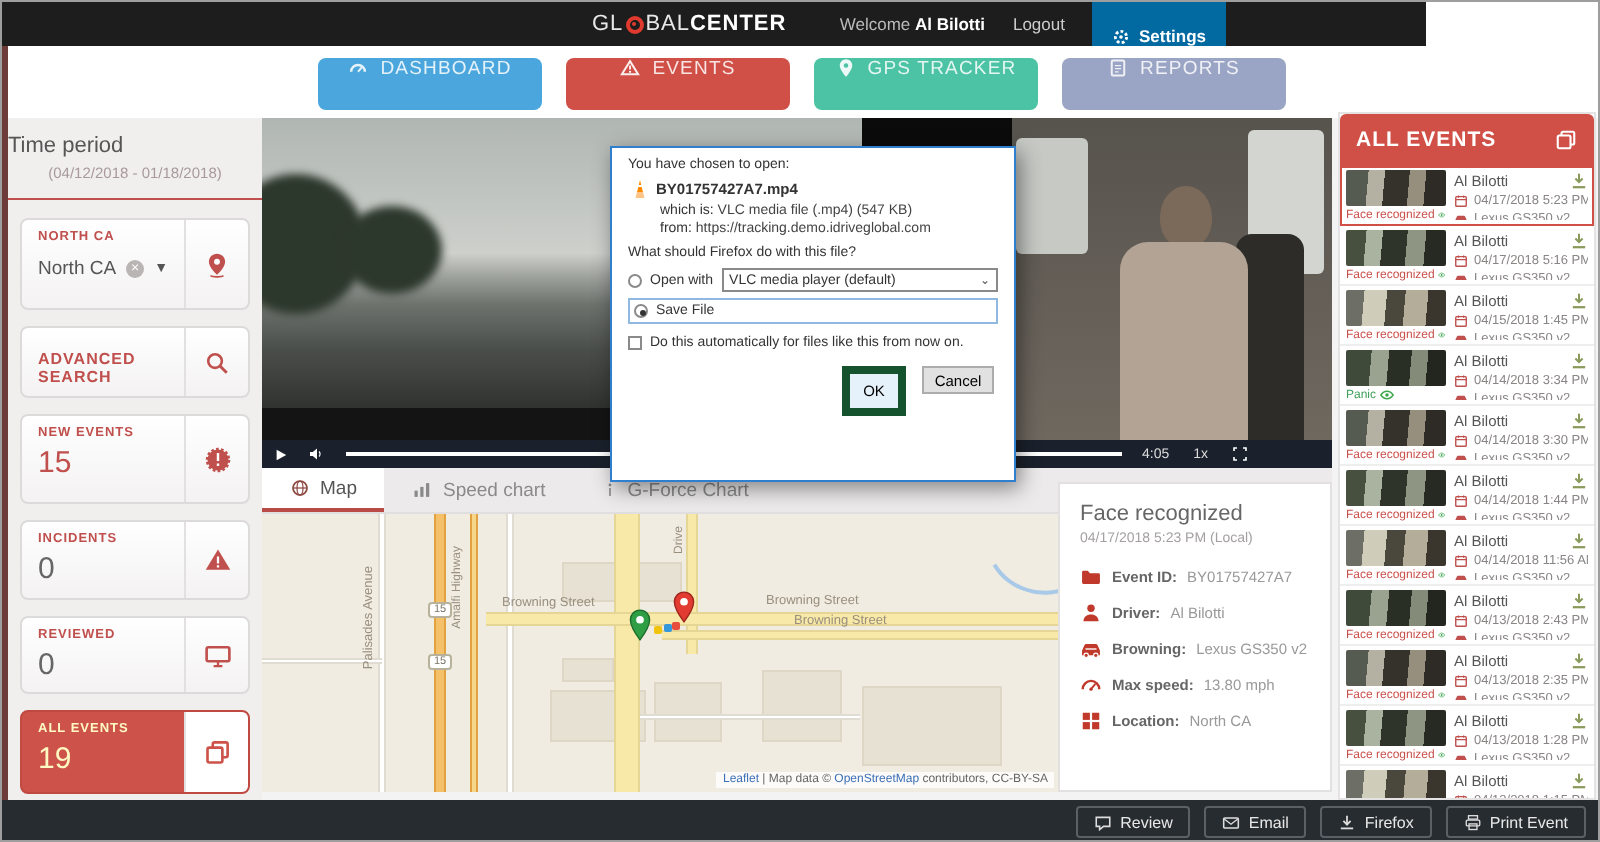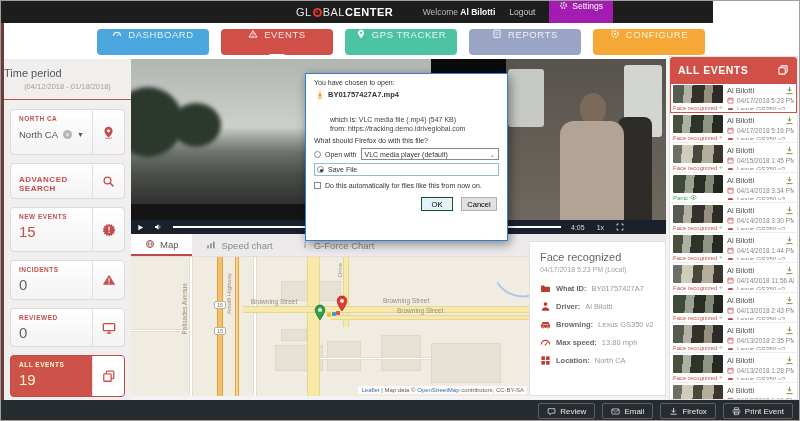--- a/index.html
+++ b/index.html
@@ -10,21 +10,21 @@
 
 .topbar{position:absolute;left:0;top:0;width:712px;height:22px;background:#1d1d1d;display:flex;align-items:center}
 .corner{position:absolute;right:0;top:0;width:88px;height:22px;background:#fff}
 .logo{position:absolute;left:295px;top:0;height:22px;display:flex;align-items:center;font-size:11px;letter-spacing:.5px;color:#e8e8e8}
 .logo .bold{font-weight:bold;color:#fff}
 .logo-target{width:9px;height:9px;border:2px solid #e03a2f;border-radius:50%;margin:0 1px;position:relative}
 .logo-target::after{content:"";position:absolute;left:1.5px;top:1.5px;width:2px;height:2px;background:#e03a2f;border-radius:50%}
 .topbar-right{position:absolute;right:100px;top:0;height:22px;display:flex;align-items:center;gap:14px;font-size:8.5px;color:#bbb}
 .topbar-right .user{font-weight:bold;color:#fff}
 .top-link{display:flex;align-items:center;gap:4px;color:#ccc;cursor:pointer}
-.settings-block{background:#a21caf;height:22px;display:flex;align-items:flex-start;padding:0 10px;gap:4px;font-weight:normal;color:#fff}
+.settings-block{background:#0369a1;height:22px;display:flex;align-items:flex-end;padding:0 10px;gap:4px;font-weight:bold;color:#fff}
 
 
 .navrow{position:absolute;left:0;top:22px;width:800px;height:36px;background:#fff;display:flex;justify-content:center;gap:12px;padding-top:6px}
 .nav-tab{width:112px;height:26px;border:0;border-radius:4px;color:rgba(255,255,255,.85);font-size:9.5px;letter-spacing:.6px;display:flex;align-items:flex-start;justify-content:center;gap:6px;cursor:pointer;font-family:inherit}
 .events-notch{position:absolute;left:268px;top:53px;width:0;height:0;border:8px solid transparent;border-top:7px solid #fff;border-bottom:0}
 
 
 .left-edge{position:absolute;left:0;top:22px;width:3px;height:377px;background:#6e3c38}
 .sidebar{position:absolute;left:3px;top:58px;width:127px;height:341px;background:#f1eeee;padding-top:8px}
 .tp-label{text-align:left;font-size:11px;color:#555}
@@ -121,36 +121,36 @@
 .footer{position:absolute;left:0;top:399px;width:800px;height:22px;background:#272c31;display:flex;align-items:center;justify-content:flex-end;gap:7px;padding-right:8px}
 .f-btn{height:16px;background:transparent;border:1px solid #5a6066;border-radius:2px;color:#e8e8e8;font-size:8px;display:flex;align-items:center;gap:4px;padding:0 8px;cursor:pointer;font-family:inherit}
 
 
 .dialog{position:absolute;left:304px;top:72px;width:203px;height:168px;background:#fff;border:1px solid #2f7fd0;box-shadow:2px 3px 10px rgba(0,0,0,.45);z-index:20}
 .dlg-title{height:15px;display:flex;align-items:center;justify-content:space-between;padding:0 5px;border-bottom:1px solid #e8e8e8}
 .dlg-title .t{font-size:8px;color:#0a62c9}
 .dlg-title .x{font-size:9px;color:#0a62c9;cursor:pointer;line-height:1}
 .dlg-body{padding:5px 8px;font-size:7px;color:#333}
 .dlg-row{margin-bottom:4px}
-.fname-row{display:flex;align-items:flex-start;gap:4px;margin:3px 0 17px 2px}
+.fname-row{display:flex;align-items:flex-start;gap:4px;margin:3px 0 3px 2px}
 .cone{width:8px;height:9px;background:repeating-linear-gradient(#ff8a00 0 2.5px,#fff 2.5px 3.5px,#ff8a00 3.5px 6px,#ffc387 6px 9px);clip-path:polygon(50% 0,78% 100%,100% 100%,0 100%,22% 100%)}
 .fname{font-weight:bold;font-size:7.5px}
 .indent{margin-left:16px;margin-bottom:2px;color:#444}
 .indent .lab{color:#333}
 .q{margin:5px 0 4px 0}
 .radio-row{display:flex;align-items:center;gap:4px;margin-bottom:3px}
 .radio{width:7px;height:7px;border:1px solid #8a8a8a;border-radius:50%;background:#fff;position:relative;flex:0 0 auto}
 .radio.sel::after{content:"";position:absolute;left:1.5px;top:1.5px;width:3px;height:3px;border-radius:50%;background:#333}
 .dd{flex:1;height:12px;border:1px solid #8a8a8a;background:#fff;display:flex;align-items:center;justify-content:space-between;padding:0 3px;font-size:7px;color:#333;cursor:pointer}
 .dd .c{font-size:6px;color:#555}
 .save-box{border:1px solid #90b8e0;height:13px;display:flex;align-items:center;gap:4px;padding:0 2px;margin-bottom:6px}
 .chk-row{display:flex;align-items:center;gap:4px;margin:4px 0 8px 0}
 .chk{width:7px;height:7px;border:1px solid #8a8a8a;background:#fff;flex:0 0 auto}
 .dlg-btns{display:flex;justify-content:flex-end;gap:8px;padding-right:2px}
-.btn-ok{width:32px;height:14px;background:#e5f1fb;border:1px solid #14532d;font-size:7.5px;cursor:pointer;font-family:inherit}
+.btn-ok{width:32px;height:25px;background:#e5f1fb;border:4px solid #14532d;font-size:7.5px;cursor:pointer;font-family:inherit}
 .btn-cancel{width:36px;height:14px;background:#e1e1e1;border:1px solid #adadad;font-size:7.5px;cursor:pointer;font-family:inherit}
 </style>
 </head>
 <body>
 
 <div id="screen">
 
   <div class="corner"></div>
   <div class="topbar">
     <div class="logo">
@@ -196,27 +196,20 @@
           <circle cx="8" cy="6" r="1.8" fill="#4cc3a5"></circle>
         </svg>
       <span>GPS TRACKER</span>
     </button>
     <button class="nav-tab" style="background: rgb(154, 164, 196);">
       <svg width="10" height="10" viewBox="0 0 16 16">
           <rect x="3" y="2" width="10" height="12" rx="1" fill="none" stroke="#fff" stroke-width="1.6" opacity=".85"></rect>
           <path d="M5.5 6h5M5.5 8.5h5M5.5 11h3" stroke="#fff" stroke-width="1" opacity=".85"></path>
         </svg>
       <span>REPORTS</span>
-    </button>
-    <button class="nav-tab" style="background: rgb(246, 168, 54);">
-      <svg width="10" height="10" viewBox="0 0 16 16">
-          <circle cx="8" cy="8" r="5" fill="none" stroke="#fff" stroke-width="2.5" stroke-dasharray="2.5 2" opacity=".9"></circle>
-          <circle cx="8" cy="8" r="1.6" fill="#fff"></circle>
-        </svg>
-      <span>CONFIGURE</span>
     </button>
   </div>
   <div class="events-notch"></div>
 
   <div class="left-edge"></div>
   <div class="sidebar">
     <div class="tp-label">Time period</div>
     <div class="tp-range">(04/12/2018 - 01/18/2018)</div>
     <div class="tp-divider"></div>
     <div class="cards">
@@ -425,21 +418,21 @@
   </div>
 
   <div class="facepanel">
     <div class="fp-title">Face recognized</div>
     <div class="fp-date">04/17/2018 5:23 PM (Local)</div>
     <div class="fp-rows">
       <div class="fp-row">
         <svg class="fp-ic" width="11" height="11" viewBox="0 0 16 16">
             <path d="M1.5 4.5a1 1 0 011-1h3.2l1.5 1.8h6.3a1 1 0 011 1V12a1 1 0 01-1 1h-11a1 1 0 01-1-1z" fill="currentColor"></path>
           </svg>
-        <span class="lab">What ID:</span>
+        <span class="lab">Event ID:</span>
           <span>BY01757427A7</span>
       </div>
       <div class="fp-row">
         <svg class="fp-ic" width="11" height="11" viewBox="0 0 16 16">
             <circle cx="8" cy="4.5" r="2.7" fill="currentColor"></circle>
             <path d="M2.5 14c0-3.1 2.4-5 5.5-5s5.5 1.9 5.5 5z" fill="currentColor"></path>
           </svg>
         <span class="lab">Driver:</span>
           <span>Al Bilotti</span>
       </div>

